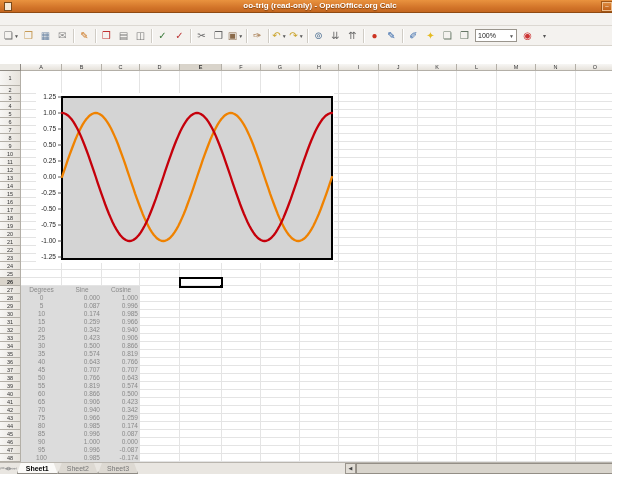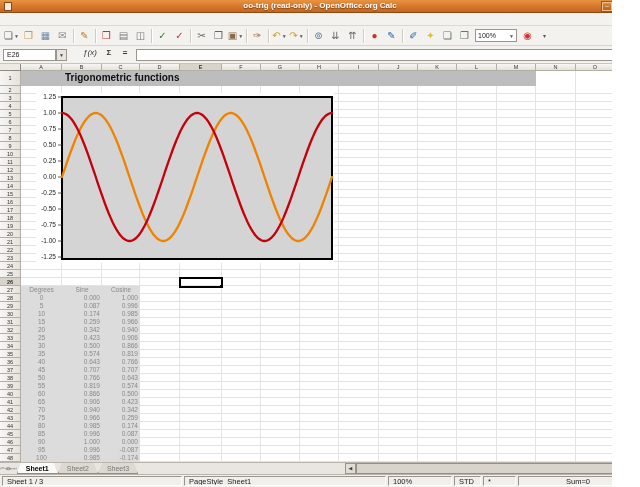--- a/index.html
+++ b/index.html
@@ -200,28 +200,20 @@
       <span class="zoombox">
         <span>100%</span>
         <span class="dd">▼</span>
       </span>
       <span class="ticon">
         <span style="color: rgb(204, 51, 51);">◉</span>
       </span>
       <span class="ticon" style="color: rgb(85, 85, 85); font-size: 6px;">▾</span>
     </div>
 
-  <div class="formulabar">
-    <div class="namebox">E26</div>
-    <div class="nbdd">▼</div>
-    <div class="fbtn" style="left:82px;font-style:italic">ƒ(x)</div>
-    <div class="fbtn" style="left:101px;font-weight:bold">Σ</div>
-    <div class="fbtn" style="left:117px;font-weight:bold">=</div>
-    <div class="fline"></div>
-  </div>
 
   <div id="grid">
     <div class="hline-field"></div>
     <div id="vlines">
         <div class="vline" style="left: 61px;"></div>
         <div class="vline" style="left: 101px;"></div>
         <div class="vline" style="left: 139px;"></div>
         <div class="vline" style="left: 179px;"></div>
         <div class="vline" style="left: 221px;"></div>
         <div class="vline" style="left: 260px;"></div>
@@ -298,23 +290,20 @@
         <div class="rowhead" style="top: 326px; height: 8px; line-height: 8px;">40</div>
         <div class="rowhead" style="top: 334px; height: 8px; line-height: 8px;">41</div>
         <div class="rowhead" style="top: 342px; height: 8px; line-height: 8px;">42</div>
         <div class="rowhead" style="top: 350px; height: 8px; line-height: 8px;">43</div>
         <div class="rowhead" style="top: 358px; height: 8px; line-height: 8px;">44</div>
         <div class="rowhead" style="top: 366px; height: 8px; line-height: 8px;">45</div>
         <div class="rowhead" style="top: 374px; height: 8px; line-height: 8px;">46</div>
         <div class="rowhead" style="top: 382px; height: 8px; line-height: 8px;">47</div>
         <div class="rowhead" style="top: 390px; height: 8px; line-height: 8px;">48</div>
       </div>
-    <div class="titleband">
-      <span>Trigonometric functions</span>
-    </div>
     <div class="tablebg"></div>
     <div id="tablecells">
         <div class="tcell c" style="left: 21px; width: 41px; top: 222px;">Degrees</div>
         <div class="tcell c" style="left: 62px; width: 40px; top: 222px;">Sine</div>
         <div class="tcell c" style="left: 102px; width: 38px; top: 222px;">Cosine</div>
         <div class="tcell c" style="left: 21px; width: 41px; top: 230px;">0</div>
         <div class="tcell r" style="left: 62px; width: 40px; top: 230px;">0.000</div>
         <div class="tcell r" style="left: 102px; width: 38px; top: 230px;">1.000</div>
         <div class="tcell c" style="left: 21px; width: 41px; top: 238px;">5</div>
         <div class="tcell r" style="left: 62px; width: 40px; top: 238px;">0.087</div>
@@ -423,22 +412,14 @@
         <span class="stab">Sheet2</span>
         <span class="stab">Sheet3</span>
       </span>
   </div>
   <div class="hscroll">
     <div class="sbtn" style="top:0;left:0;height:11px">◀</div>
     <div class="hthumb"></div>
     <div class="sbtn" style="top:0;left:273px;height:11px">▶</div>
   </div>
 
-  <div class="statusbar" id="statusbar">
-      <div class="sfield" style="left: 2px; width: 180px; text-align: left;">Sheet 1 / 3</div>
-      <div class="sfield" style="left: 184px; width: 202px; text-align: left;">PageStyle_Sheet1</div>
-      <div class="sfield" style="left: 388px; width: 64px; text-align: left;">100%</div>
-      <div class="sfield" style="left: 454px; width: 27px; text-align: left;">STD</div>
-      <div class="sfield" style="left: 483px; width: 33px; text-align: left;">*</div>
-      <div class="sfield" style="left: 518px; width: 120px; text-align: center;">Sum=0</div>
-    </div>
 
 </div>
 
 </body></html>

